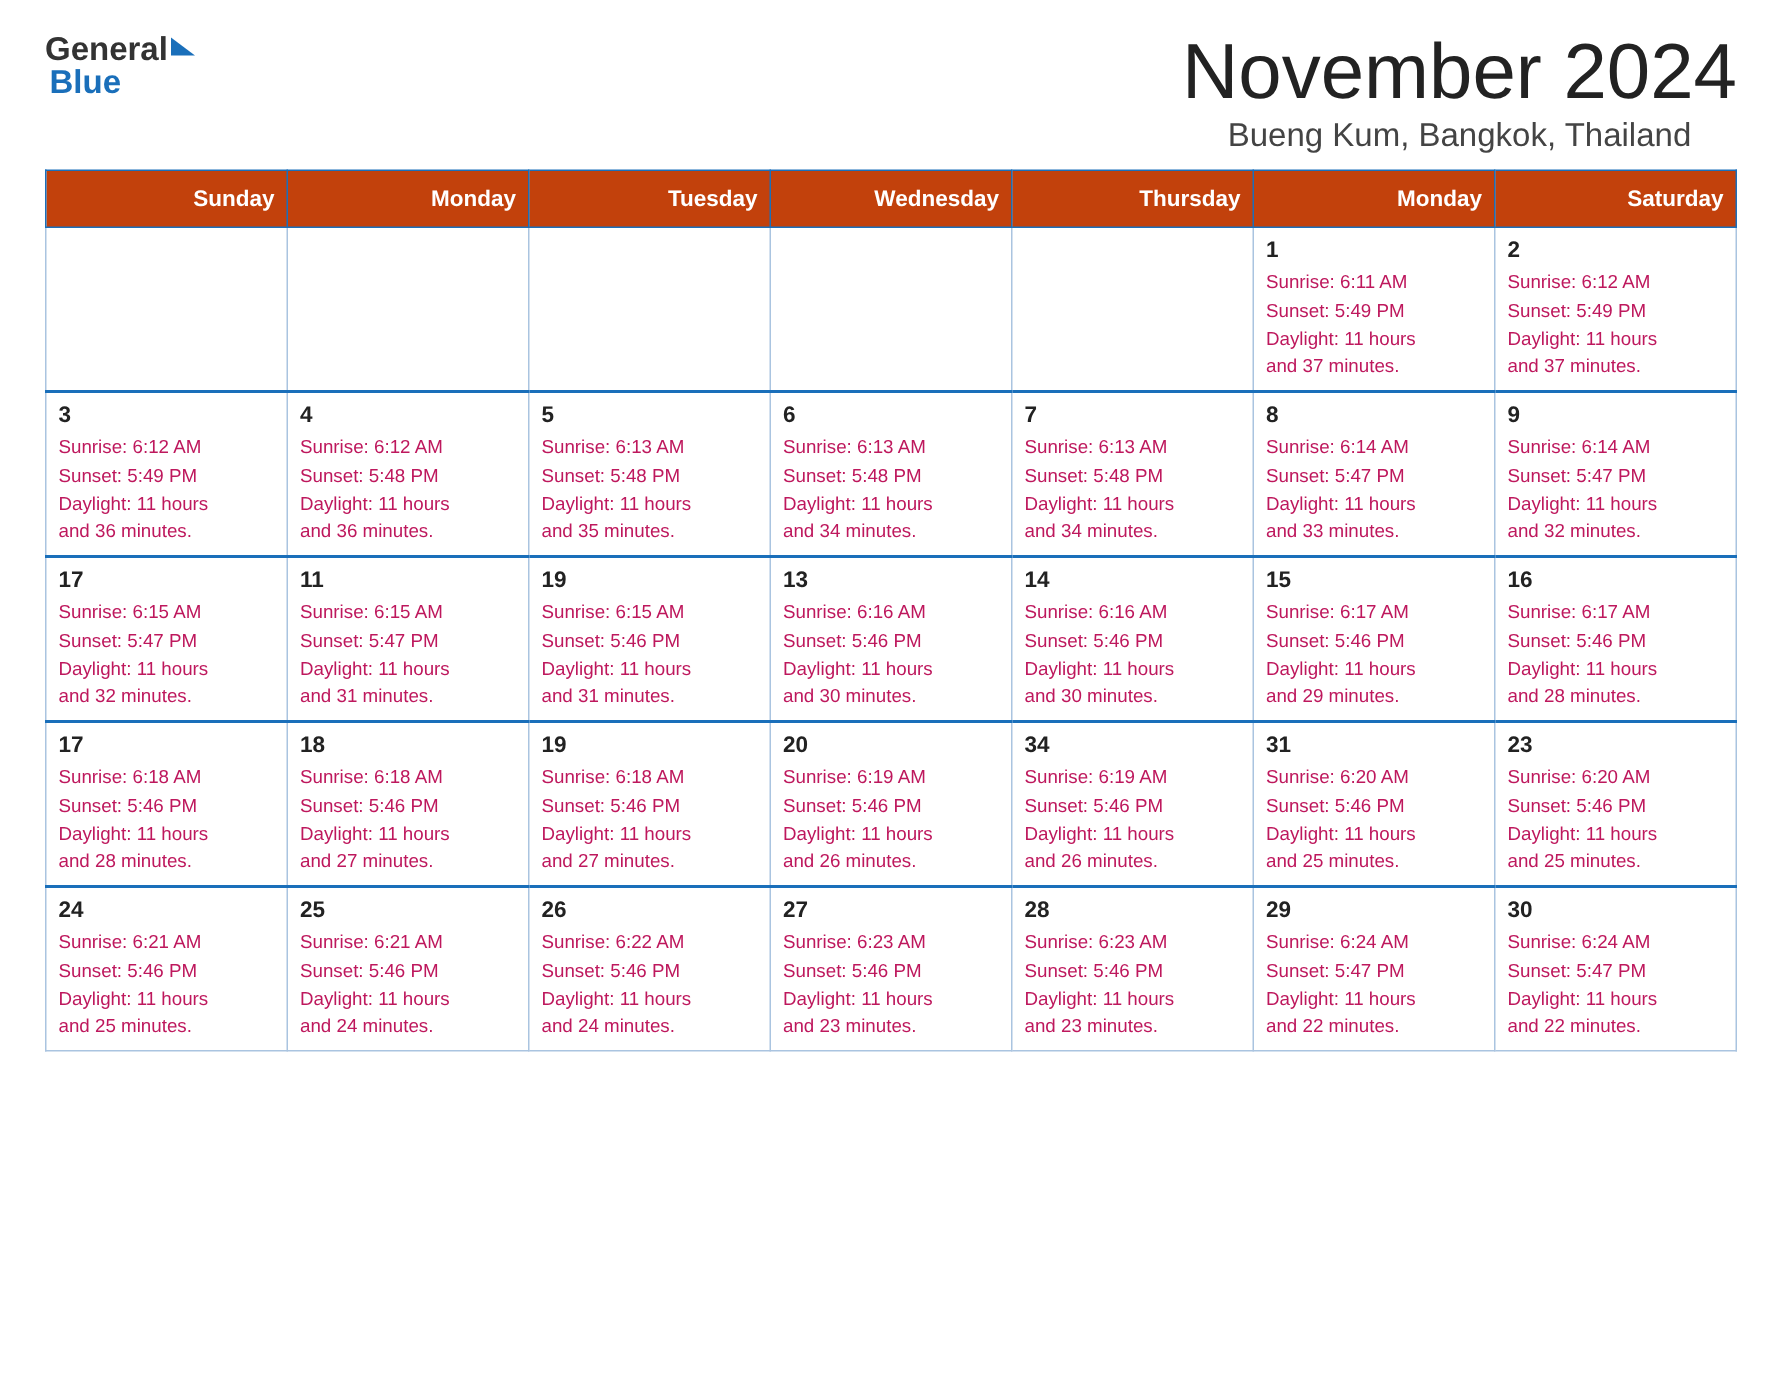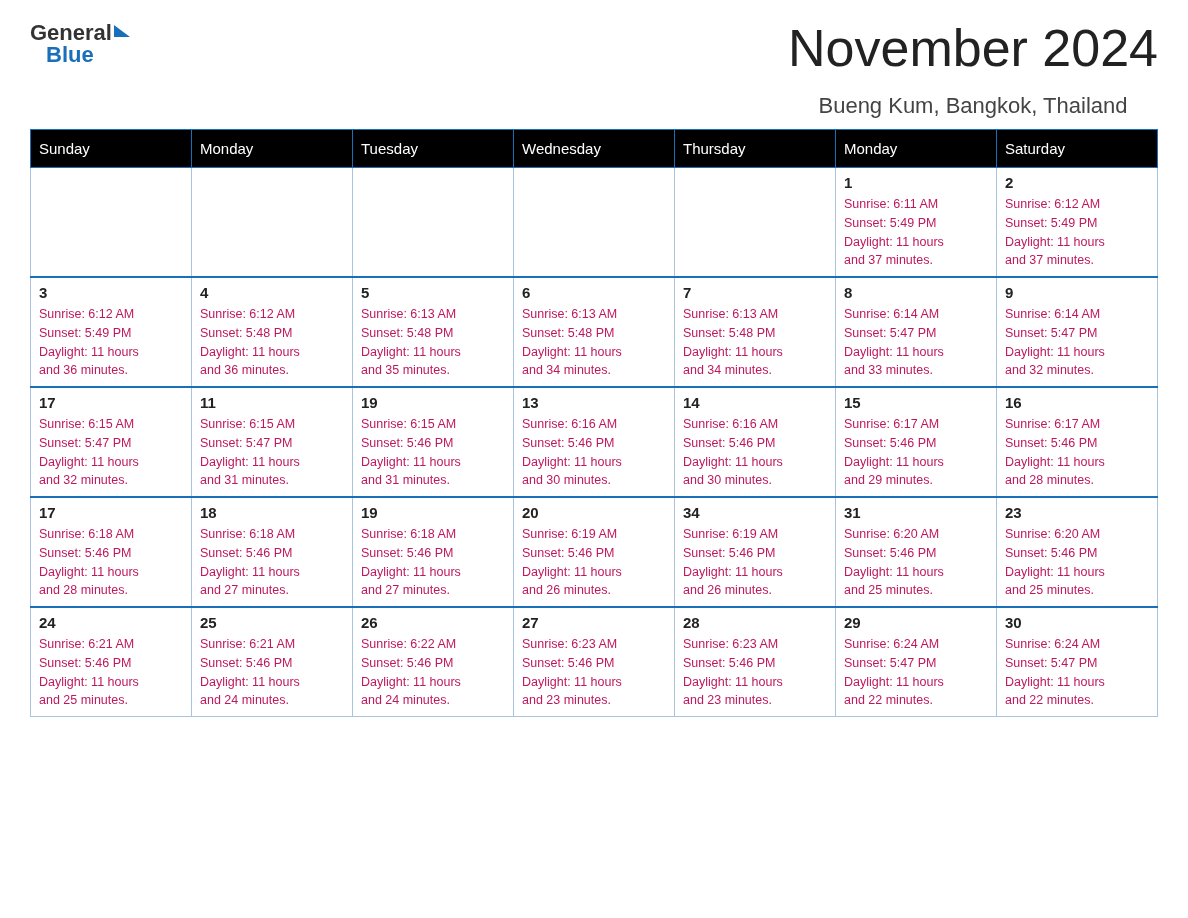--- a/index.html
+++ b/index.html
@@ -19,21 +19,21 @@
       font-size: 22px;
       font-weight: bold;
       color: #333;
     }
     .logo-second-line {
       display: block;
       color: #1a6fba;
       font-size: 22px;
       font-weight: bold;
       margin-top: -4px;
-      margin-left: 16px;
+      margin-left: 3px;
     }
     .logo-wrapper {
       display: flex;
       flex-direction: column;
     }
     .logo-first {
       display: flex;
       align-items: center;
     }
     .title-area {
@@ -41,34 +41,34 @@
     }
     .month-title {
       font-size: 52px;
       font-weight: normal;
       color: #222;
       line-height: 1.1;
     }
     .location-title {
       font-size: 22px;
       color: #444;
-      margin-top: 16px;
+      margin-top: 0;
     }
     .calendar-table {
       width: 100%;
       border-collapse: collapse;
       margin-top: 8px;
     }
     .calendar-table th {
-      background-color: #000000;
+      background-color: #c2410c;
       color: #fff;
       padding: 10px 8px;
       font-size: 15px;
-      font-weight: normal;
-      text-align: left;
+      font-weight: bold;
+      text-align: right;
       border: 1px solid #1a6fba;
     }
     .calendar-table td {
       vertical-align: top;
       padding: 6px 8px;
       border: 1px solid #aac4e0;
       width: 14.28%;
       min-height: 100px;
       font-size: 13px;
       color: #333;

